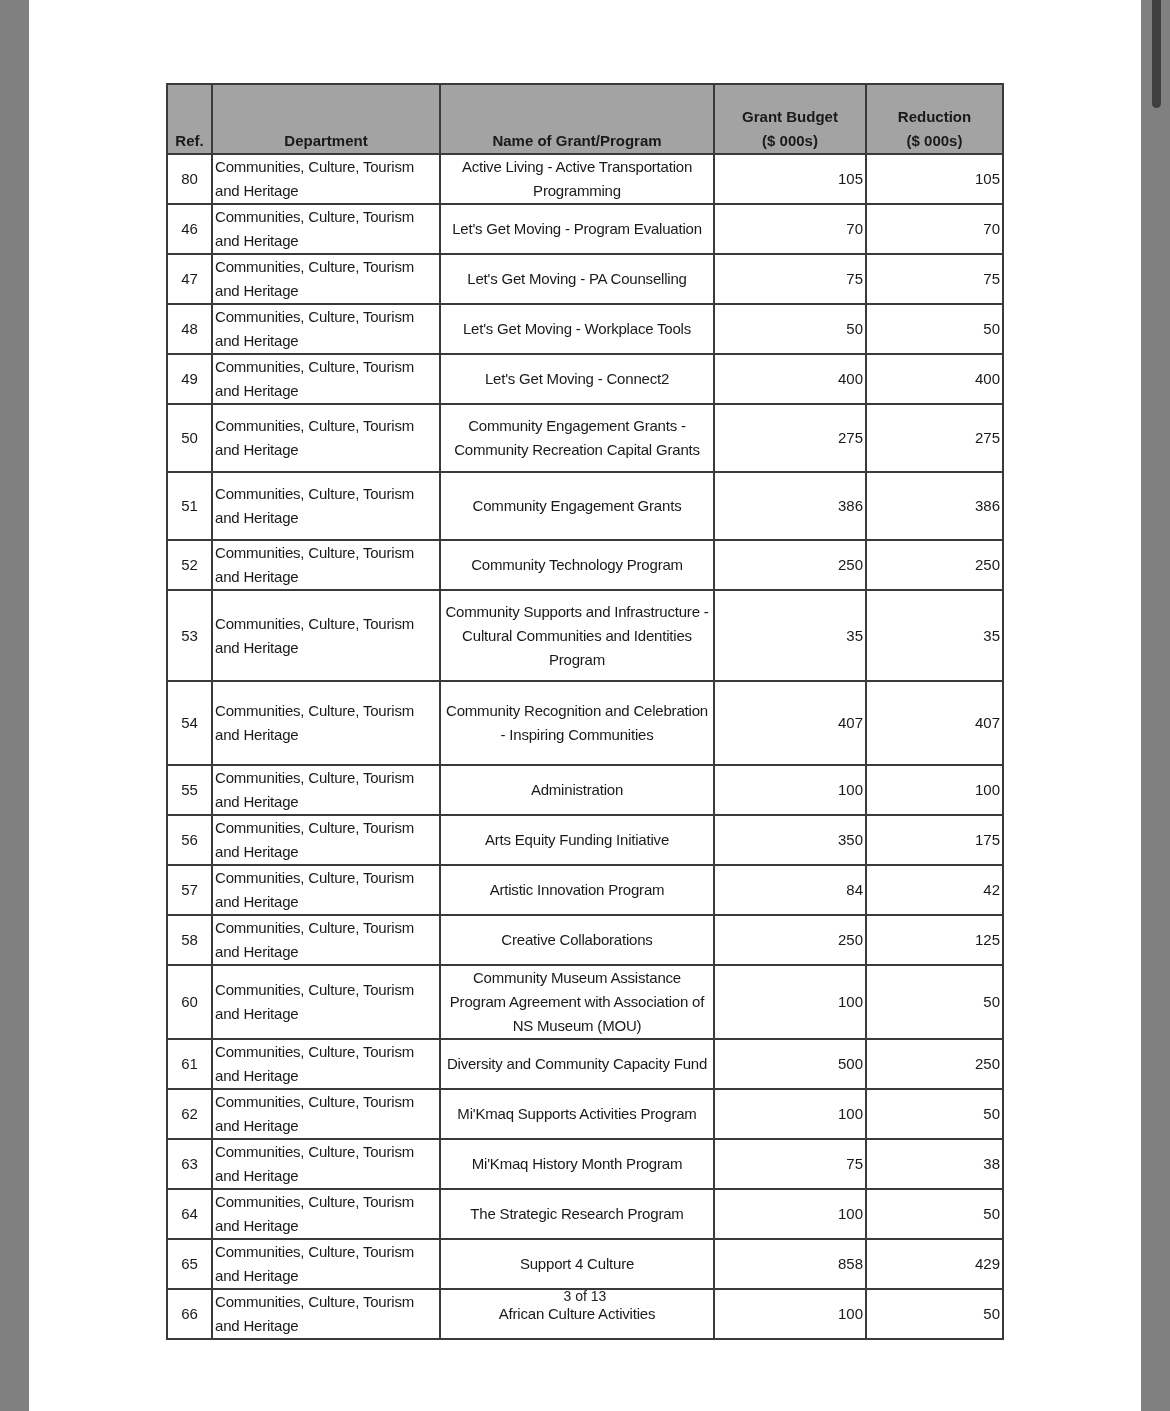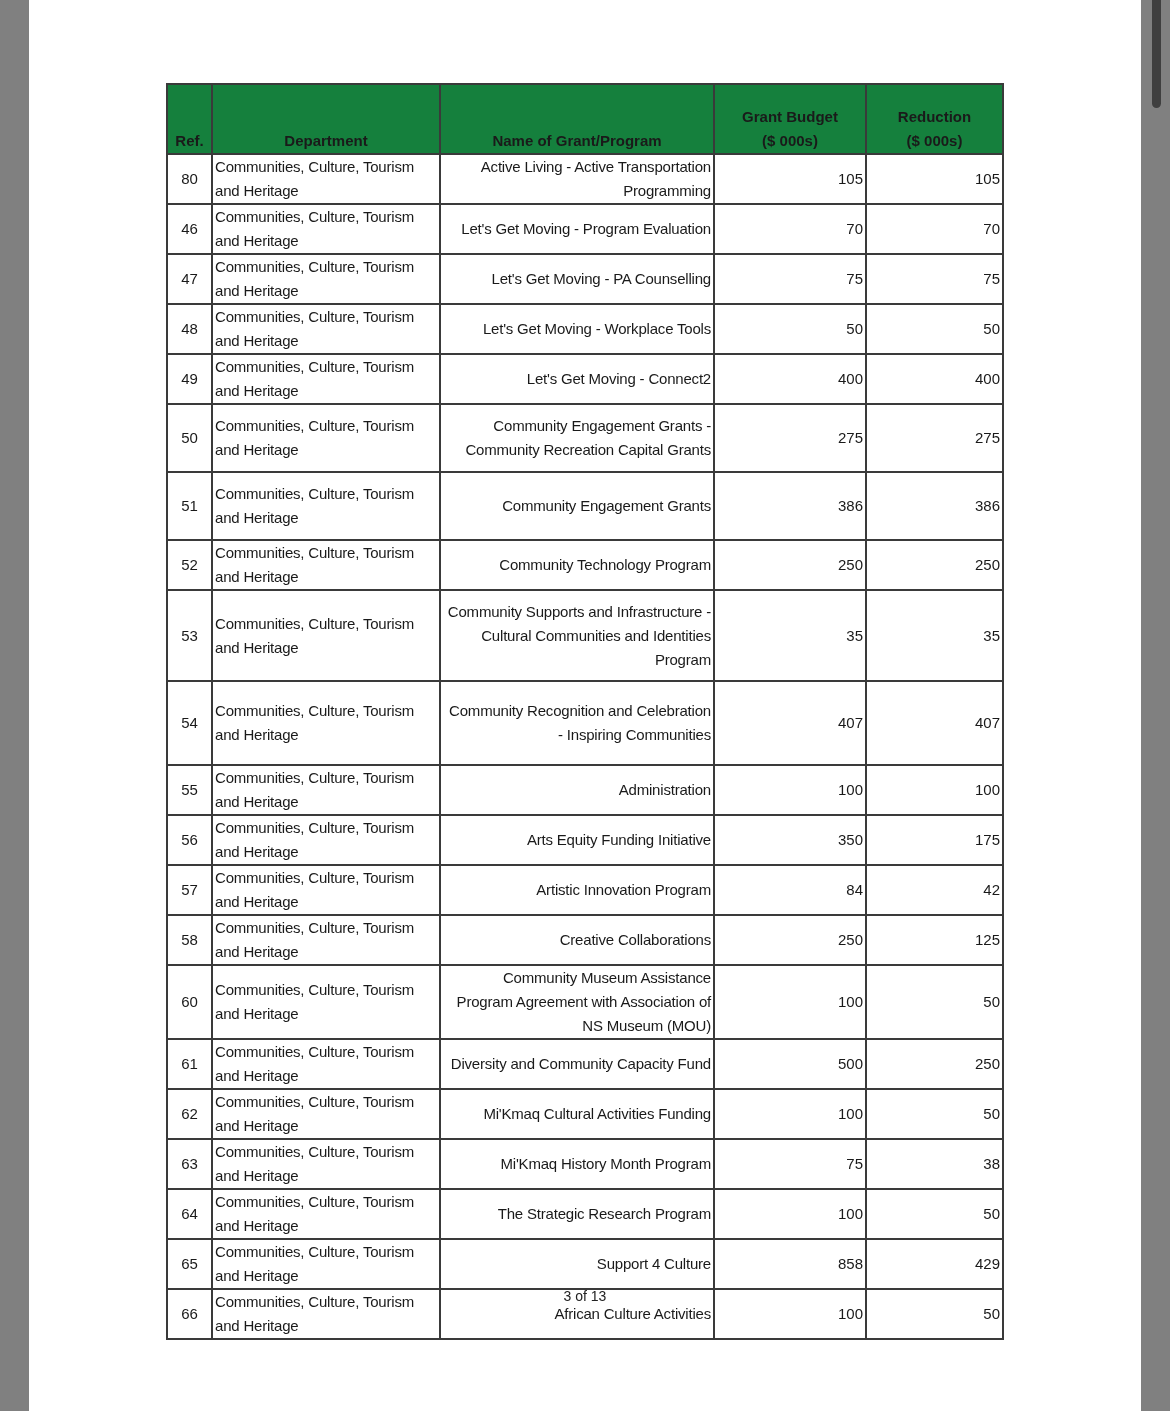--- a/index.html
+++ b/index.html
@@ -26,26 +26,26 @@
     font-family: "Liberation Sans Narrow", "Liberation Sans", sans-serif;
     font-size: 15px; color: #1a1a1a;
   }
   table.grants th, table.grants td {
     border: 2px solid #3a3a3a;
     padding: 0 2px;
     line-height: 24px;
     overflow: hidden;
   }
   table.grants th {
-    background: #15803d; font-weight: bold; text-align: center;
+    background: #a3a3a3; font-weight: bold; text-align: center;
     vertical-align: bottom; height: 68px; font-size: 15px;
   }
   td.ref { text-align: center; }
   td.dept { text-align: left; vertical-align: middle; white-space: nowrap; letter-spacing: -0.2px; }
-  td.name { text-align: right; vertical-align: middle; letter-spacing: -0.2px; }
+  td.name { text-align: center; vertical-align: middle; letter-spacing: -0.2px; }
   td.num { text-align: right; padding-right: 8px; }
   .dept-line { display: block; }
   .footer {
     position: absolute; left: 0; width: 1112px; top: 1288px;
     text-align: center; font-size: 14px; color: #222;
   }
 </style>
 </head>
 <body>
 
@@ -236,21 +236,21 @@
           <td class="name">Diversity and Community Capacity Fund</td>
           <td class="num">500</td>
           <td class="num">250</td>
         </tr>
         <tr style="height: 44px;">
           <td class="ref">62</td>
           <td class="dept">
             <span class="dept-line">Communities, Culture, Tourism</span>
             <span class="dept-line">and Heritage</span>
           </td>
-          <td class="name">Mi'Kmaq Cultural Activities Funding</td>
+          <td class="name">Mi'Kmaq Supports Activities Program</td>
           <td class="num">100</td>
           <td class="num">50</td>
         </tr>
         <tr style="height: 45px;">
           <td class="ref">63</td>
           <td class="dept">
             <span class="dept-line">Communities, Culture, Tourism</span>
             <span class="dept-line">and Heritage</span>
           </td>
           <td class="name">Mi'Kmaq History Month Program</td>

